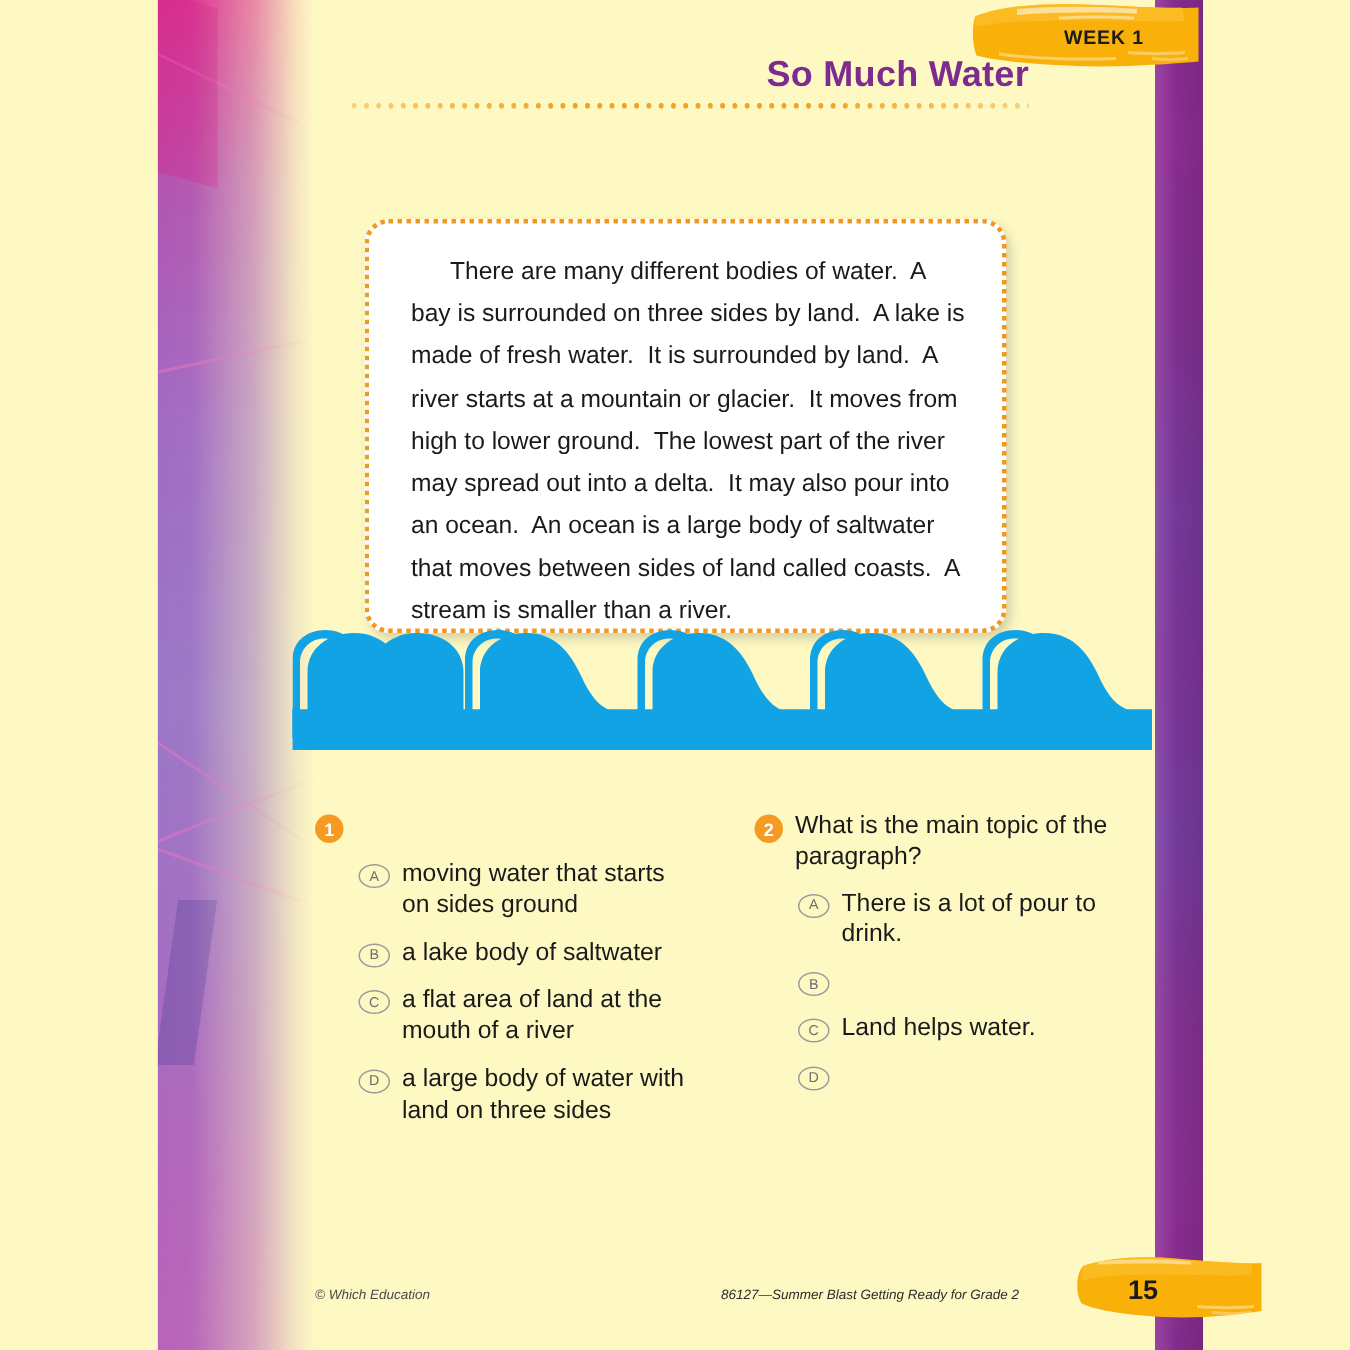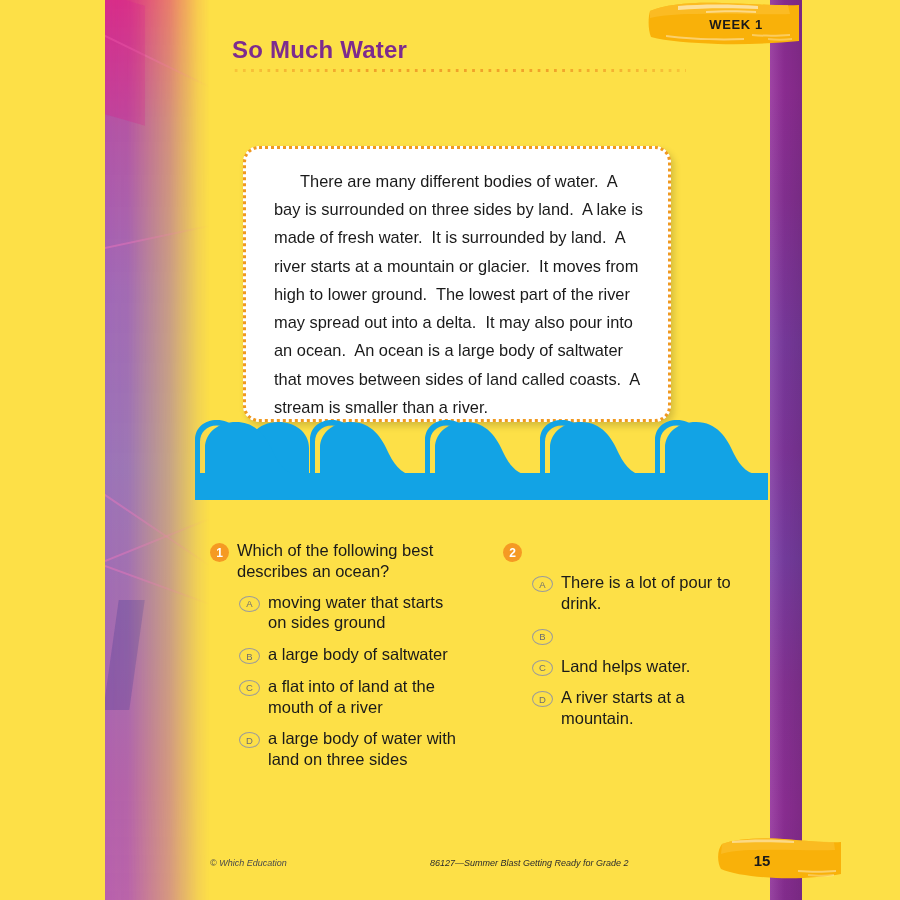--- a/index.html
+++ b/index.html
@@ -9,21 +9,21 @@
   }
   body {
     font-family: "Liberation Sans", sans-serif;
   }
 
   #page {
     position: relative;
     width: 900px;
     height: 900px;
     overflow: hidden;
-    background: #fde047;
+    background: #fef9c3;
   }
 
   
   .left-band {
     position: absolute;
     left: 105px;
     top: 0;
     width: 105px;
     height: 900px;
     background:
@@ -123,32 +123,32 @@
   .page-badge svg { display: block; }
   .page-badge-label {
     position: absolute;
     left: 22px;
     top: 0;
     width: 56px;
     height: 48px;
     display: flex;
     align-items: center;
     justify-content: center;
-    font-size: 15px;
+    font-size: 18px;
     font-weight: bold;
     color: #1a1a1a;
   }
 
   
   .title {
     position: absolute;
     left: 232px;
     top: 36px;
     width: 454px;
-    text-align: left;
+    text-align: right;
     font-size: 24px;
     font-weight: bold;
     color: #7d2b8e;
     letter-spacing: 0.2px;
   }
   .title-divider {
     position: absolute;
     left: 232px;
     top: 68px;
     width: 454px;
@@ -279,21 +279,21 @@
     top: 858px;
     font-size: 9px;
     font-style: italic;
     color: #4a4a4a;
   }
   .footer-center {
     position: absolute;
     left: 430px;
     top: 858px;
     width: 300px;
-    text-align: left;
+    text-align: center;
     font-size: 9px;
     font-style: italic;
     color: #2b2b2b;
   }
 </style>
 </head>
 <body>
 
 <div id="page">
 
@@ -363,61 +363,60 @@
         <path d="M470 74 L470 30 C470 14, 484 4, 501 4 C522 4, 532 20, 539 36 C546 50, 554 58, 573 58 L573 74 Z" fill="#12A3E5"></path>
       </g>
       <rect x="0" y="55" width="573" height="27" fill="#12A3E5"></rect>
     </svg>
   </div>
 
   <div class="questions">
     <div class="question-col">
       <div class="q-head">
         <div class="q-num">1</div>
-        <div class="q-text">Which of the following best describes an ocean?</div>
       </div>
       <div class="choices">
         <div class="choice">
           <div class="choice-oval">A</div>
           <div class="choice-text">moving water that starts on sides ground</div>
         </div>
         <div class="choice">
           <div class="choice-oval">B</div>
-          <div class="choice-text">a large body of saltwater</div>
+          <div class="choice-text">a lake body of saltwater</div>
         </div>
         <div class="choice">
           <div class="choice-oval">C</div>
-          <div class="choice-text">a flat into of land at the mouth of a river</div>
+          <div class="choice-text">a flat area of land at the mouth of a river</div>
         </div>
         <div class="choice">
           <div class="choice-oval">D</div>
           <div class="choice-text">a large body of water with land on three sides</div>
         </div>
       </div>
     </div>
 
     <div class="question-col">
       <div class="q-head">
         <div class="q-num">2</div>
+        <div class="q-text">What is the main topic of the paragraph?</div>
       </div>
       <div class="choices">
         <div class="choice">
           <div class="choice-oval">A</div>
           <div class="choice-text">There is a lot of pour to drink.</div>
         </div>
         <div class="choice">
           <div class="choice-oval">B</div>
         </div>
         <div class="choice">
           <div class="choice-oval">C</div>
           <div class="choice-text">Land helps water.</div>
         </div>
         <div class="choice">
           <div class="choice-oval">D</div>
-          <div class="choice-text">A river starts at a mountain.</div>
         </div>
       </div>
     </div>
   </div>
 
   <div class="footer-left">© Which Education</div>
   <div class="footer-center">86127—Summer Blast Getting Ready for Grade 2</div>
 
   <div class="page-badge">
     <svg width="130" height="48" viewBox="0 0 130 48" xmlns="http://www.w3.org/2000/svg" aria-hidden="true">

